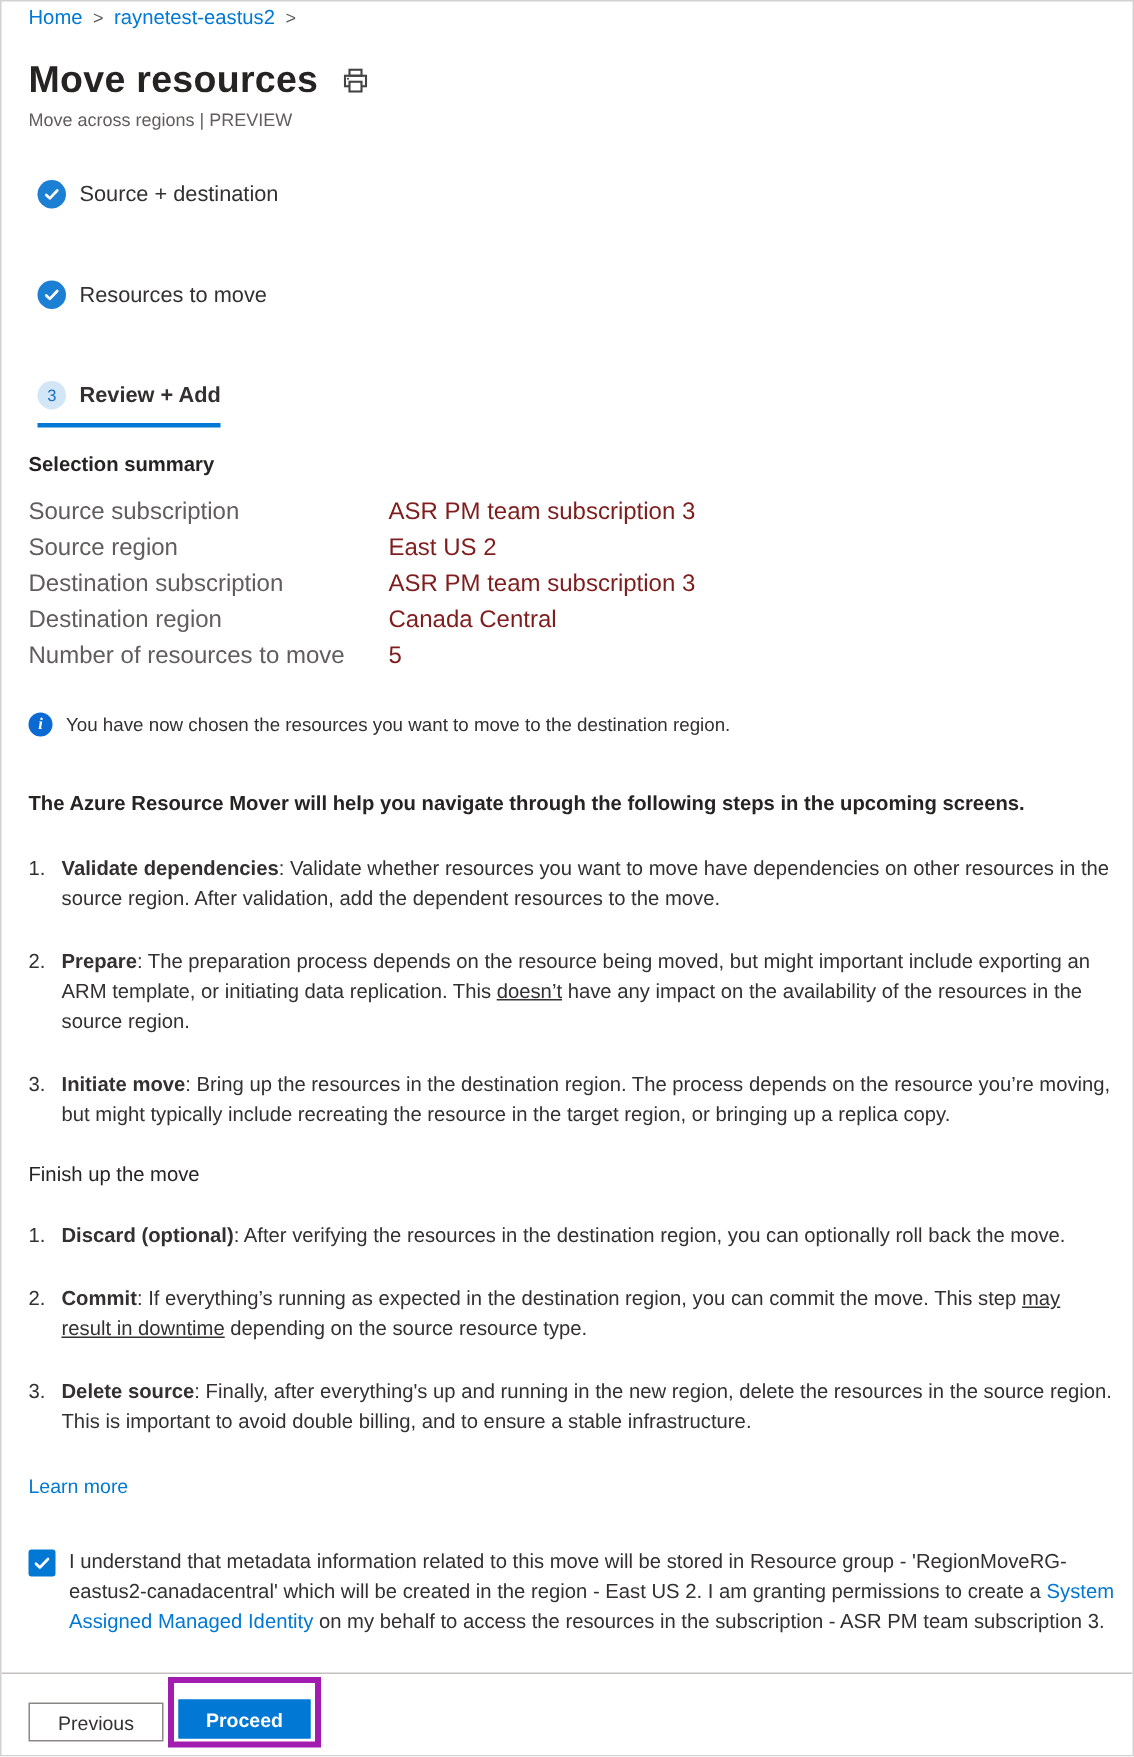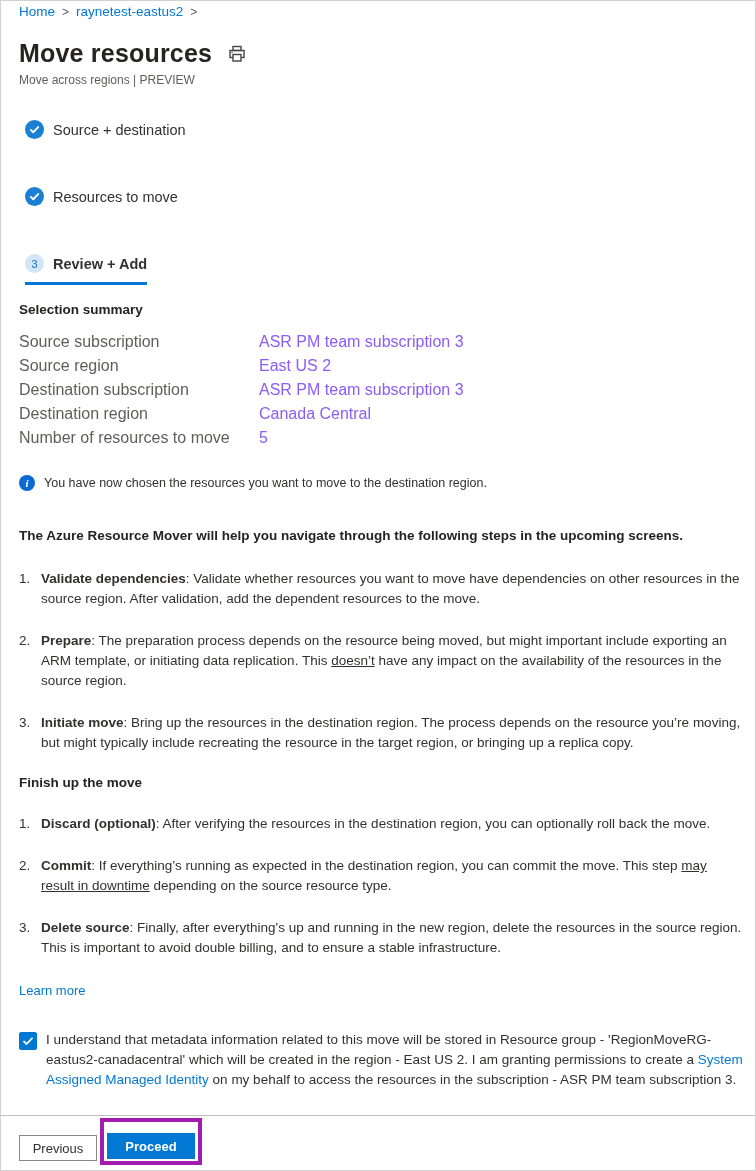--- a/index.html
+++ b/index.html
@@ -38,47 +38,47 @@
   .tab { display: inline-flex; align-items: center; gap: 9px; font-size: 14.5px; color: #323130; cursor: pointer; padding-bottom: 9px; border-bottom: 3px solid transparent; }
   .tab.active { font-weight: 700; border-bottom-color: #0078d4; }
   .check-badge { width: 19px; height: 19px; border-radius: 50%; background: #1b7fd4; display: inline-flex; align-items: center; justify-content: center; flex: 0 0 auto; }
   .num-badge { width: 19px; height: 19px; border-radius: 50%; background: #d2e6f6; color: #1a6fbd; font-size: 11px; font-weight: 400; display: inline-flex; align-items: center; justify-content: center; flex: 0 0 auto; }
 
   
   .section-heading { margin-top: 17px; font-size: 13.5px; font-weight: 700; color: #252423; }
   .summary { margin-top: 13px; }
   .summary-row { display: flex; height: 24px; align-items: center; font-size: 16px; }
   .summary-row .lbl { width: 240px; color: #5f5e5c; }
-  .summary-row .val { color: #8b5cf6; }
+  .summary-row .val { color: #7f1d1d; }
 
   
   .info-line { margin-top: 25px; display: flex; align-items: center; gap: 9px; font-size: 12.5px; color: #323130; }
   .info-icon { width: 16px; height: 16px; border-radius: 50%; background: #0b69d4; color: #ffffff; font-size: 11px; font-weight: 700; font-family: "Liberation Serif", serif; display: inline-flex; align-items: center; justify-content: center; font-style: italic; flex: 0 0 auto; }
 
   .intro-heading { margin-top: 37px; font-size: 13.5px; font-weight: 700; color: #252423; max-width: 740px; }
 
   
   .steps { margin-top: 26px; }
   .step { display: flex; margin-bottom: 22px; font-size: 13.5px; line-height: 20px; max-width: 742px; }
   .step .num { width: 22px; flex: 0 0 auto; }
   .step .body b { font-weight: 700; }
   .step .body u { text-decoration: underline; }
-  .finish-heading { margin-top: 0; margin-bottom: 24px; font-size: 13.5px; font-weight: 700; color: #252423; }
+  .finish-heading { margin-top: 0; margin-bottom: 24px; font-size: 13.5px; font-weight: 400; color: #252423; }
 
   .learn-more { display: inline-block; margin-top: 3px; font-size: 13px; color: #0078d4; text-decoration: none; cursor: pointer; }
 
   
   .consent { margin-top: 31px; display: flex; gap: 9px; font-size: 13.5px; line-height: 20px; max-width: 730px; }
   .checkbox { width: 18px; height: 18px; border-radius: 2px; background: #0078d4; border: 1px solid #0078d4; display: inline-flex; align-items: center; justify-content: center; flex: 0 0 auto; margin-top: 2px; cursor: pointer; }
   .consent a { color: #0078d4; text-decoration: none; cursor: pointer; }
 
   
   .footer { border-top: 1px solid #c3c1bf; height: 55px; flex: 0 0 auto; display: flex; align-items: flex-start; padding: 0 18px; }
   .btn { font-family: "Liberation Sans", sans-serif; font-size: 13px; height: 26px; cursor: pointer; }
-  .btn-previous { width: 78px; background: #ffffff; border: 1px solid #8a8886; color: #323130; margin-top: 19px; }
+  .btn-previous { width: 90px; background: #ffffff; border: 1px solid #8a8886; color: #323130; margin-top: 19px; }
   .annotation-box { border: 4px solid #a21caf; padding: 11px 3px 2px 3px; margin-left: 3px; margin-top: 2px; }
   .btn-proceed { width: 88px; background: #0078d4; border: 1px solid #0078d4; color: #ffffff; font-weight: 700; }
 </style>
 </head>
 <body>
 
 <div class="page">
   <div class="content">
 
     

